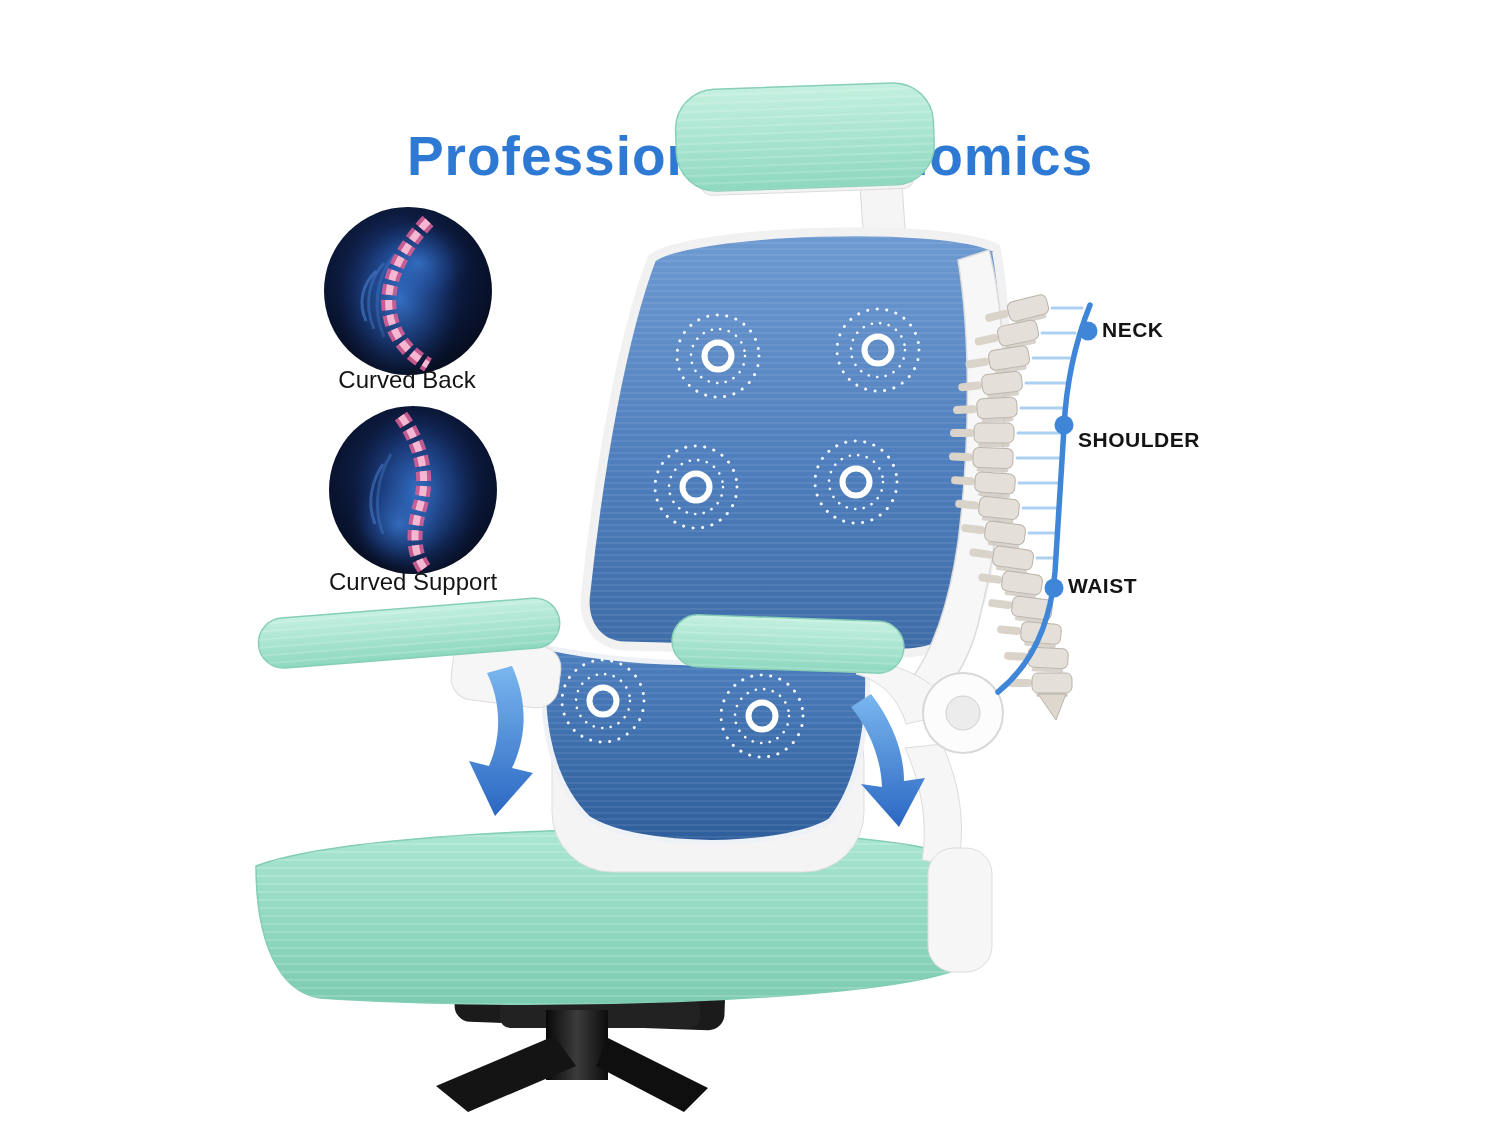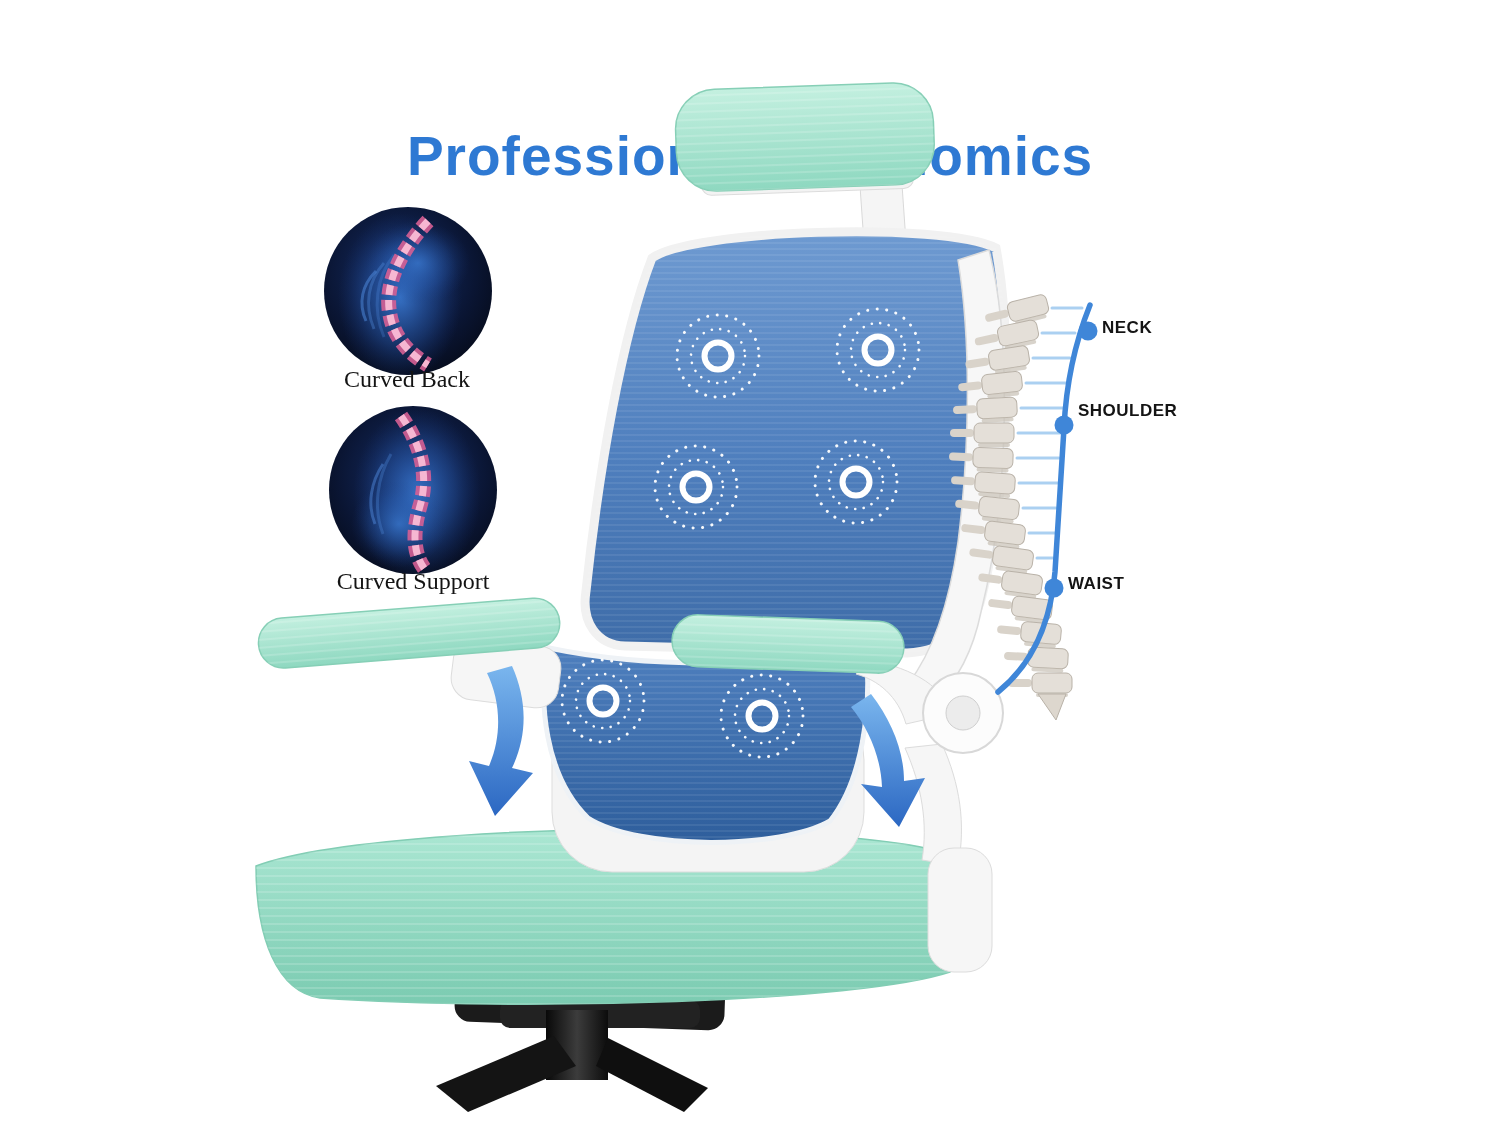--- a/index.html
+++ b/index.html
@@ -13,24 +13,23 @@
     position:absolute; top:124px; left:0; width:100%;
     text-align:center; font-size:55px; font-weight:800;
     letter-spacing:1px; color:var(--title-blue, #2E79D3);
   }
   .stage { position:absolute; left:0; top:0; }
   .inset { position:absolute; }
   .inset svg { display:block; }
   .inset-label {
     position:absolute; text-align:center; font-size:24px;
     color:var(--label-black, #141414);
-    font-family:Liberation Serif, serif;
   }
   .spine-label {
-    position:absolute; font-size:17px; font-weight:700;
+    position:absolute; font-size:21px; font-weight:700;
     letter-spacing:.5px; color:var(--label-black, #141414);
   }
 </style>
 </head>
 <body>
 
 <div class="canvas">
 
   <h1 class="title">Professional Ergonomics</h1>
 
@@ -243,16 +242,16 @@
         <path d="M56 60 C44 78,40 100,48 120" stroke="#4d86d8" stroke-width="3" fill="none" opacity=".5"></path>
         <path d="M64 50 C50 74,46 104,56 130" stroke="#4d86d8" stroke-width="3" fill="none" opacity=".35"></path>
         <path d="M74 12 C94 40,102 72,93 102 C85 130,86 152,100 168" stroke="#d65f94" stroke-width="15" fill="none" stroke-dasharray="10 5" opacity=".9"></path>
         <path d="M74 12 C94 40,102 72,93 102 C85 130,86 152,100 168" stroke="#f6b7d2" stroke-width="7" fill="none" stroke-dasharray="10 5"></path>
       </g>
     </svg>
   </figure>
   <div class="inset-label" style="left:293px; top:568px; width:240px;">Curved Support</div>
 
   <div class="spine-label" style="left:1102px; top:318px;">NECK</div>
-  <div class="spine-label" style="left:1078px; top:401px;">SHOULDER</div>
+  <div class="spine-label" style="left:1078px; top:428px;">SHOULDER</div>
   <div class="spine-label" style="left:1068px; top:574px;text-align:right;">WAIST</div>
 
 </div>
 
 </body></html>

